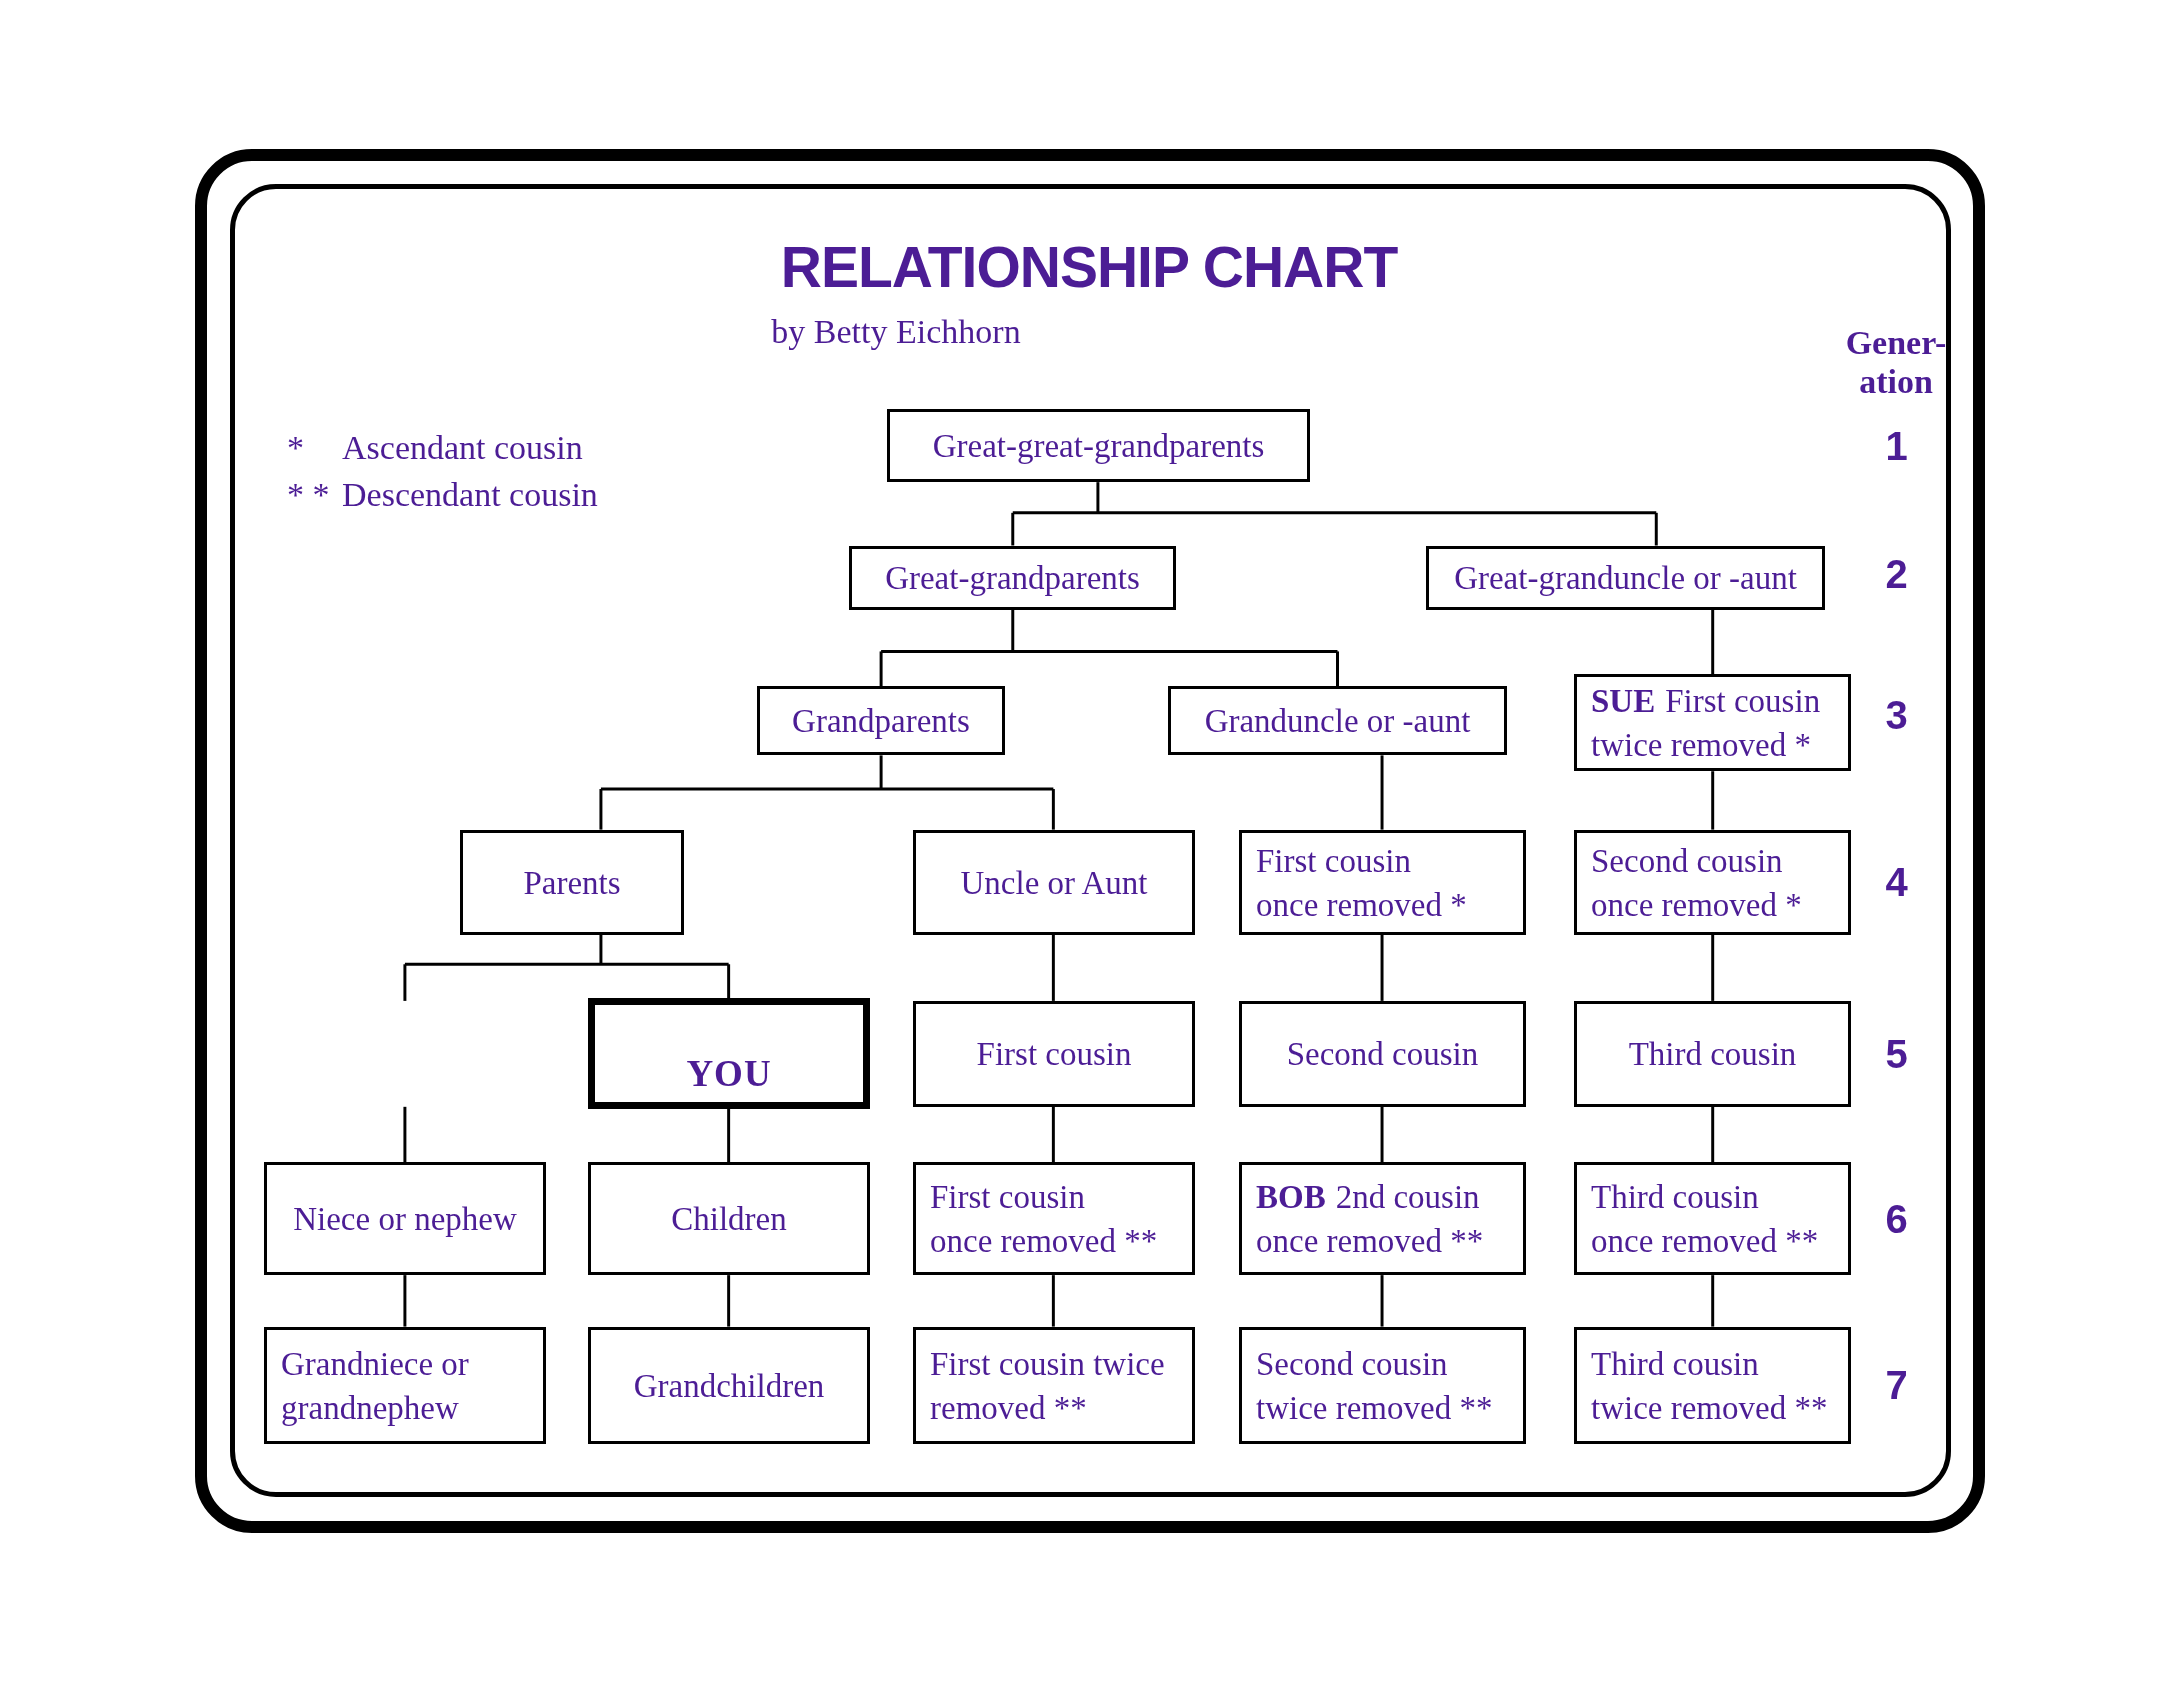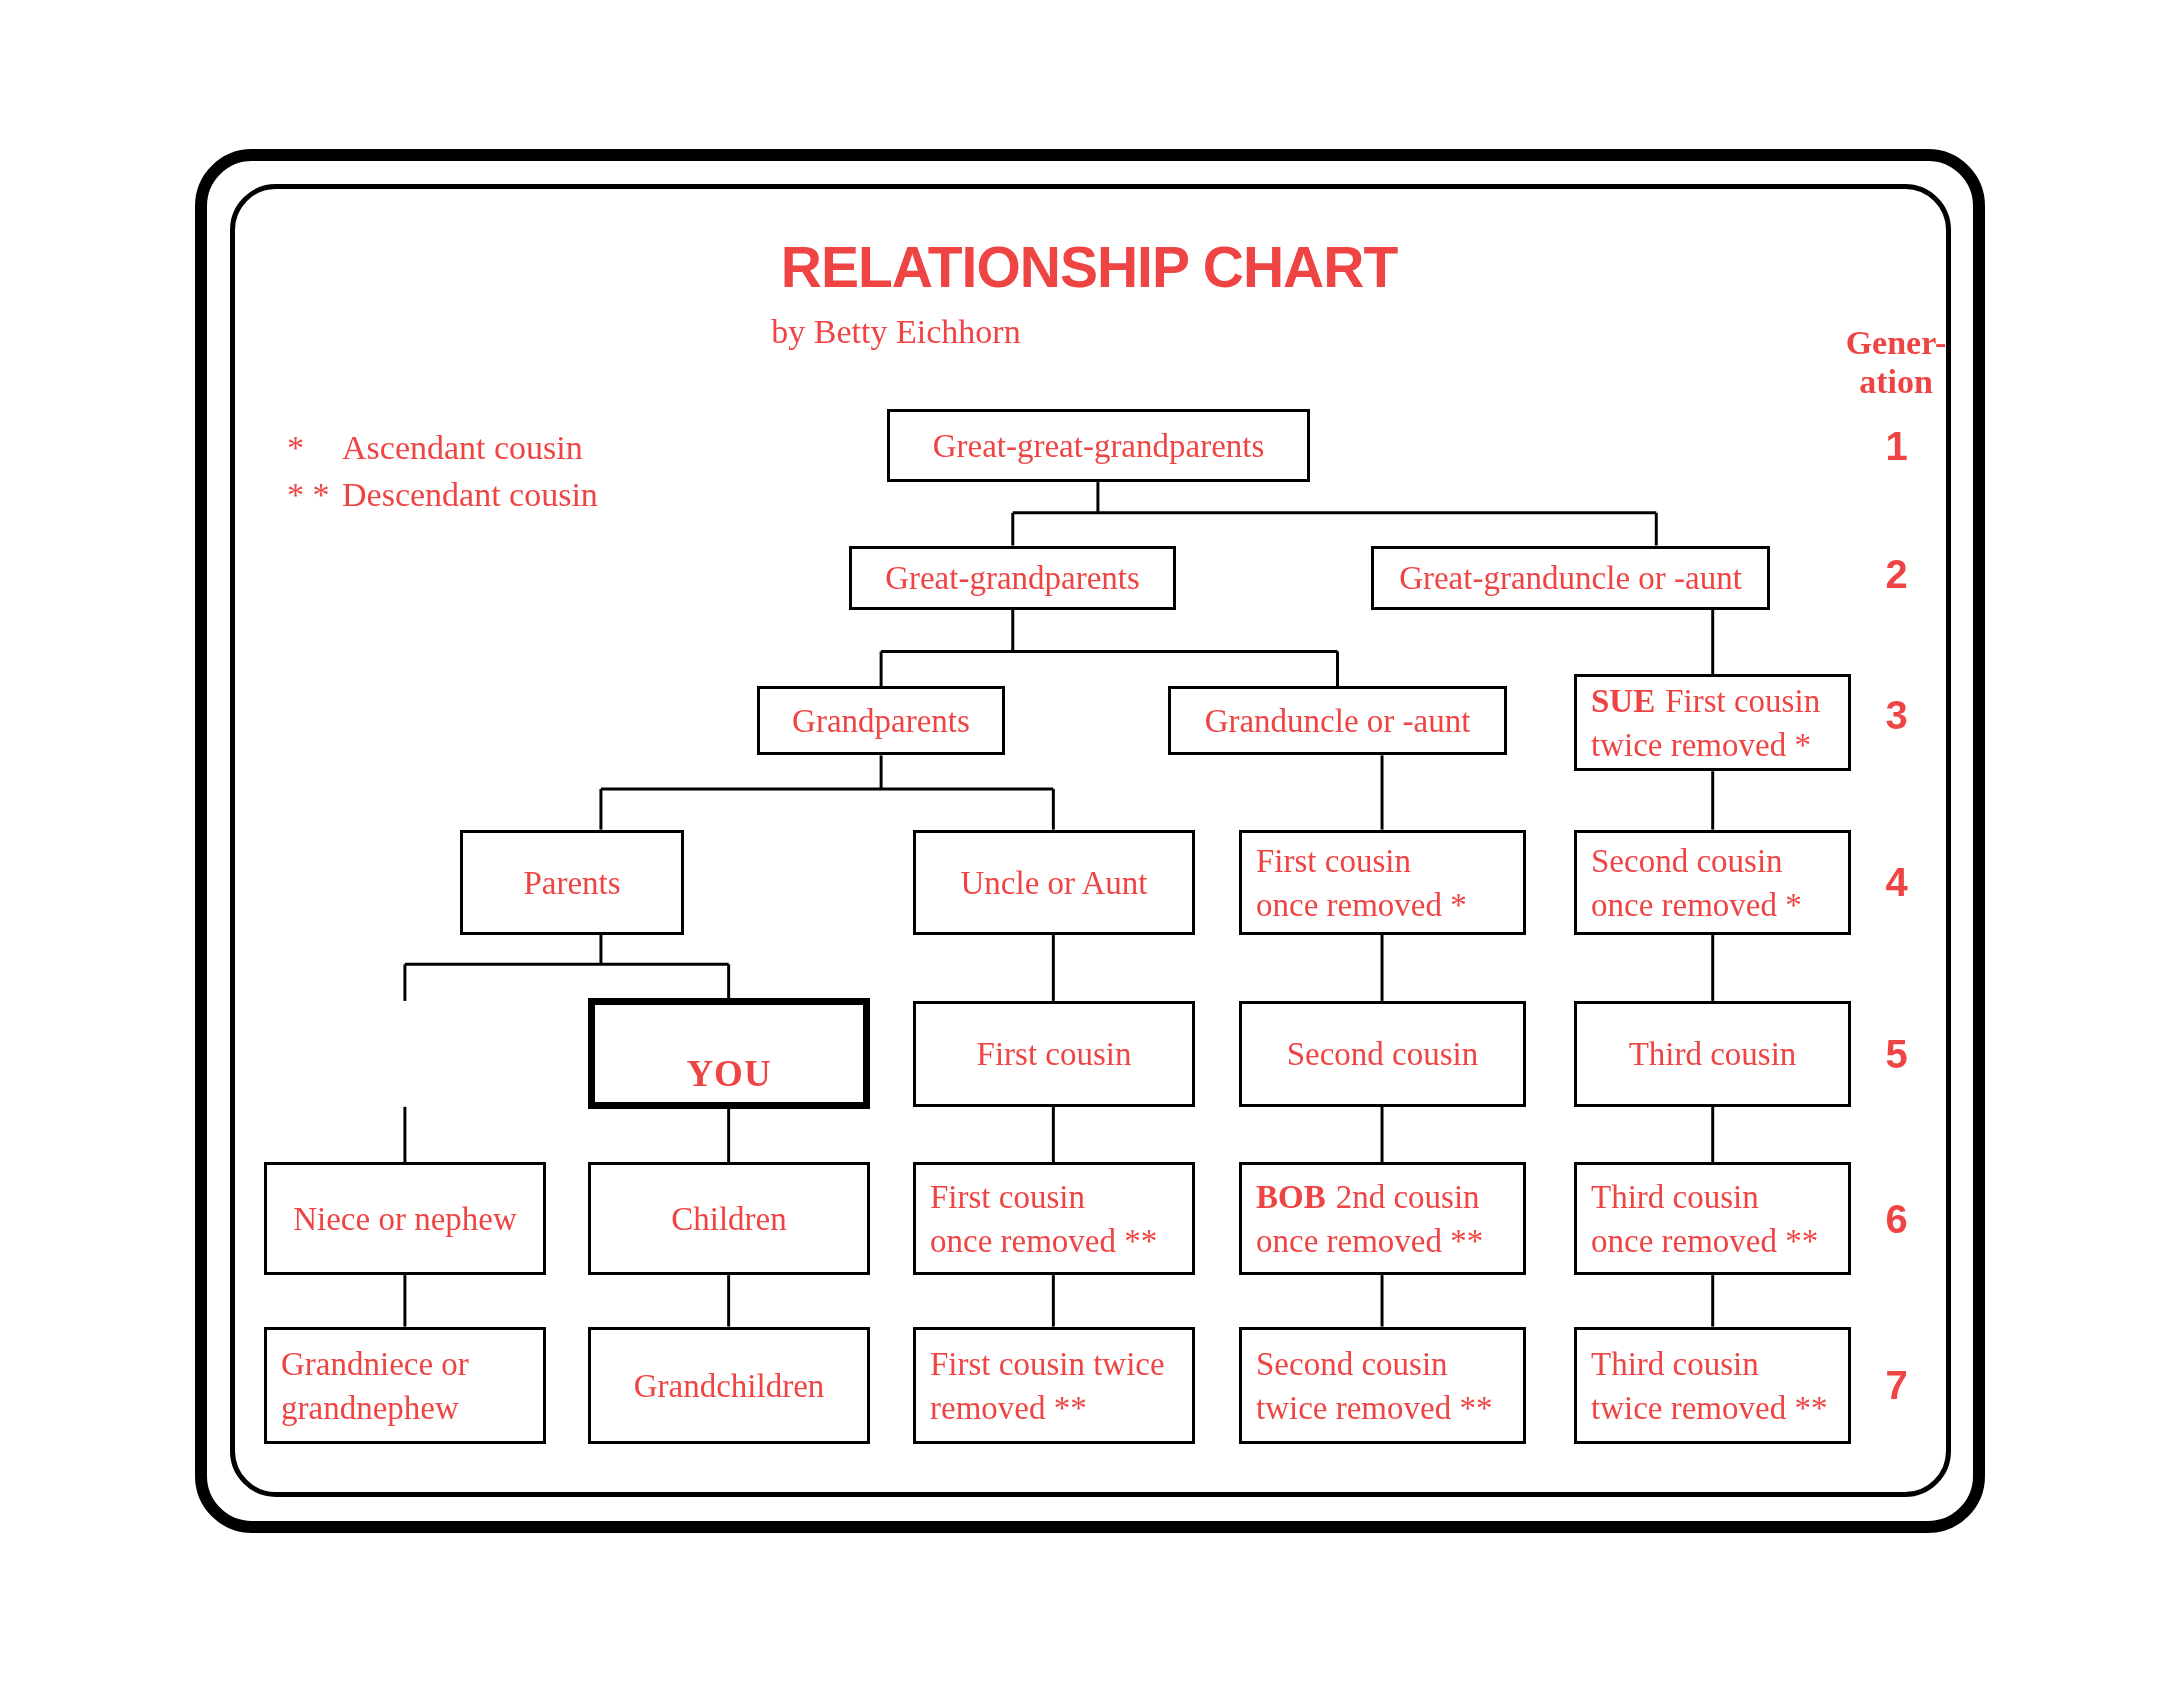--- a/index.html
+++ b/index.html
@@ -1,18 +1,18 @@
 <!DOCTYPE html>
 <html><head>
 <meta charset="utf-8">
 <style>
   html,body{margin:0;padding:0;background:#ffffff;}
   .canvas{
     position:relative;width:2178px;height:1683px;background:#ffffff;overflow:hidden;
-    font-family:"Liberation Serif", serif;color:#ef4444;
+    font-family:"Liberation Serif", serif;color:#4c1d95;
   }
   .frame{position:absolute;border-style:solid;border-color:#000;background:transparent;box-sizing:border-box;}
   .frame-outer{left:195px;top:149px;width:1790px;height:1384px;border-width:12px;border-radius:57px;}
   .frame-inner{left:230px;top:184px;width:1721px;height:1313px;border-width:5px;border-radius:46px;}
   .title{
     position:absolute;left:0;top:238px;width:2178px;text-align:center;
     font-family:"Liberation Sans", sans-serif;font-weight:bold;font-size:57px;letter-spacing:-1px;line-height:59px;
   }
   .byline{position:absolute;left:0;top:311px;width:1792px;text-align:center;font-size:34px;line-height:42px;}
   .legend{position:absolute;left:287px;top:424px;font-size:34px;line-height:47px;}
@@ -114,21 +114,21 @@
     <line x1="1730" y1="1288" x2="1730" y2="1340"></line>
   </svg>
 
   <div class="node" style="left:887px;top:409px;width:423px;height:73px">
     <span class="lbl">Great-great-grandparents</span>
   </div>
 
   <div class="node" style="left:849px;top:546px;width:327px;height:64px">
     <span class="lbl">Great-grandparents</span>
   </div>
-  <div class="node" style="left:1371px;top:546px;width:399px;height:64px">
+  <div class="node" style="left:1426px;top:546px;width:399px;height:64px">
     <span class="lbl">Great-granduncle or -aunt</span>
   </div>
 
   <div class="node" style="left:757px;top:686px;width:248px;height:69px">
     <span class="lbl">Grandparents</span>
   </div>
   <div class="node" style="left:1168px;top:686px;width:339px;height:69px">
     <span class="lbl">Granduncle or -aunt</span>
   </div>
   <div class="node two" style="left:1574px;top:674px;width:277px;height:97px">

